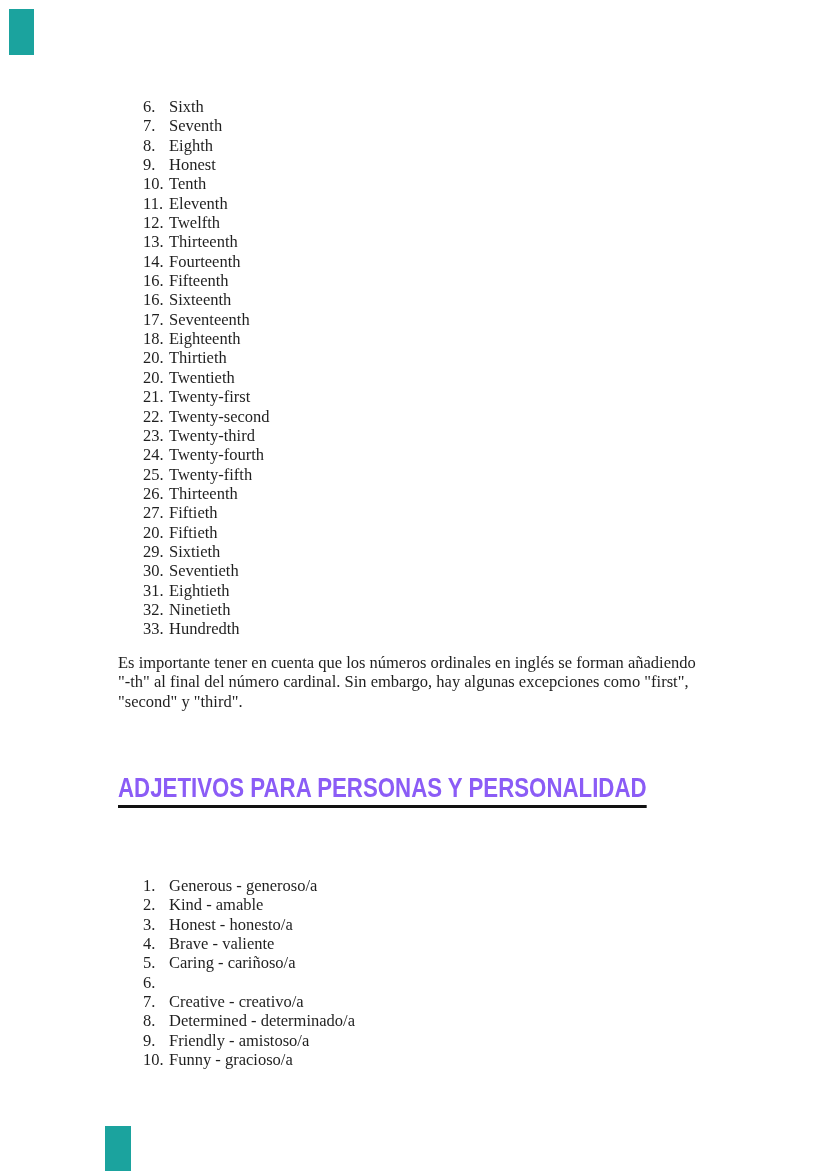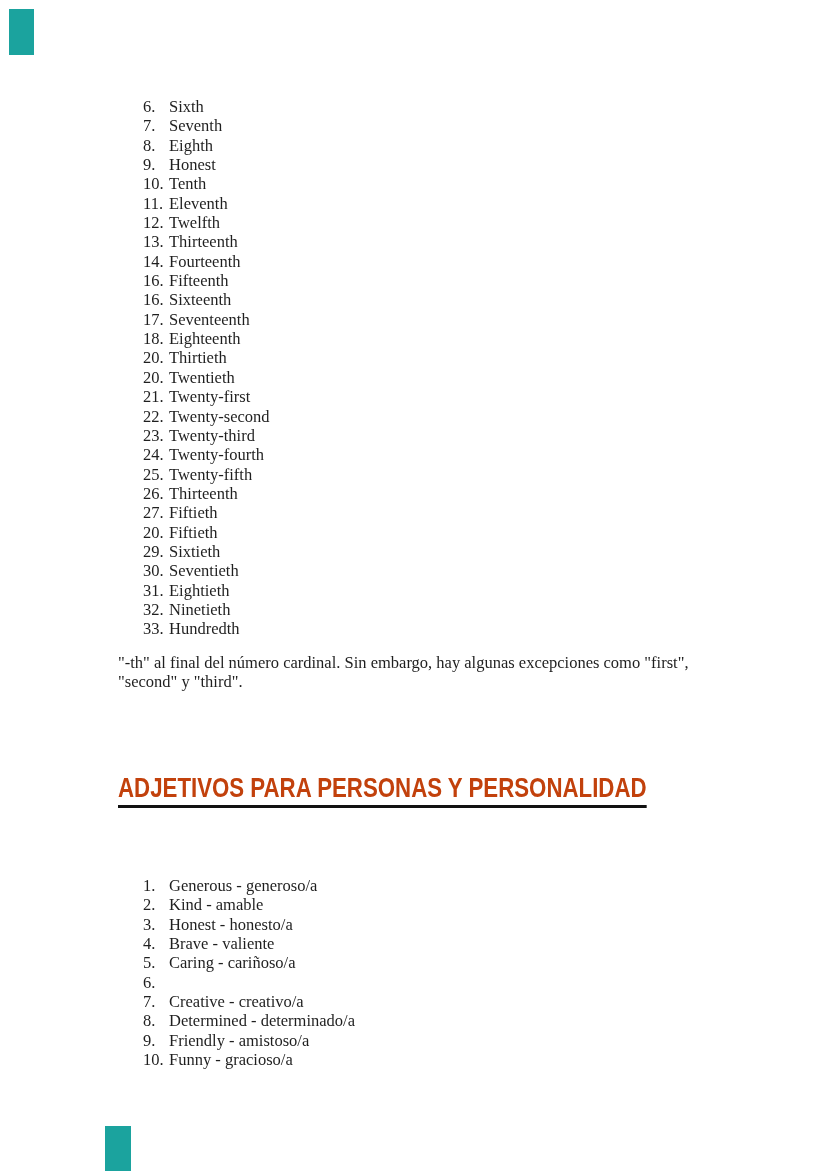--- a/index.html
+++ b/index.html
@@ -46,21 +46,21 @@
 
   .heading {
     position: absolute;
     left: 118px;
     top: 771px;
     margin: 0;
     font-family: "Liberation Sans", "DejaVu Sans", sans-serif;
     font-weight: bold;
     font-size: 28px;
     line-height: 33.6px;
-    color: #c2410c;
+    color: #8b5cf6;
     letter-spacing: 0px;
   }
   .heading-inner {
     display: inline-block;
     transform: scaleX(0.795);
     transform-origin: 0 0;
     border-bottom: 3px solid #111111;
     white-space: nowrap;
   }
 </style>
@@ -179,20 +179,21 @@
         <span class="num">32.</span>
         <span class="txt">Ninetieth</span>
       </div>
       <div class="li">
         <span class="num">33.</span>
         <span class="txt">Hundredth</span>
       </div>
     </div>
 
   <div class="para">
+      <div class="para-line">Es importante tener en cuenta que los números ordinales en inglés se forman añadiendo</div>
       <div class="para-line">"-th" al final del número cardinal. Sin embargo, hay algunas excepciones como "first",</div>
       <div class="para-line">"second" y "third".</div>
     </div>
 
   <h1 class="heading"><span class="heading-inner">ADJETIVOS PARA PERSONAS Y PERSONALIDAD</span></h1>
 
   <div class="list list-2">
       <div class="li">
         <span class="num">1.</span>
         <span class="txt">Generous - generoso/a</span>

